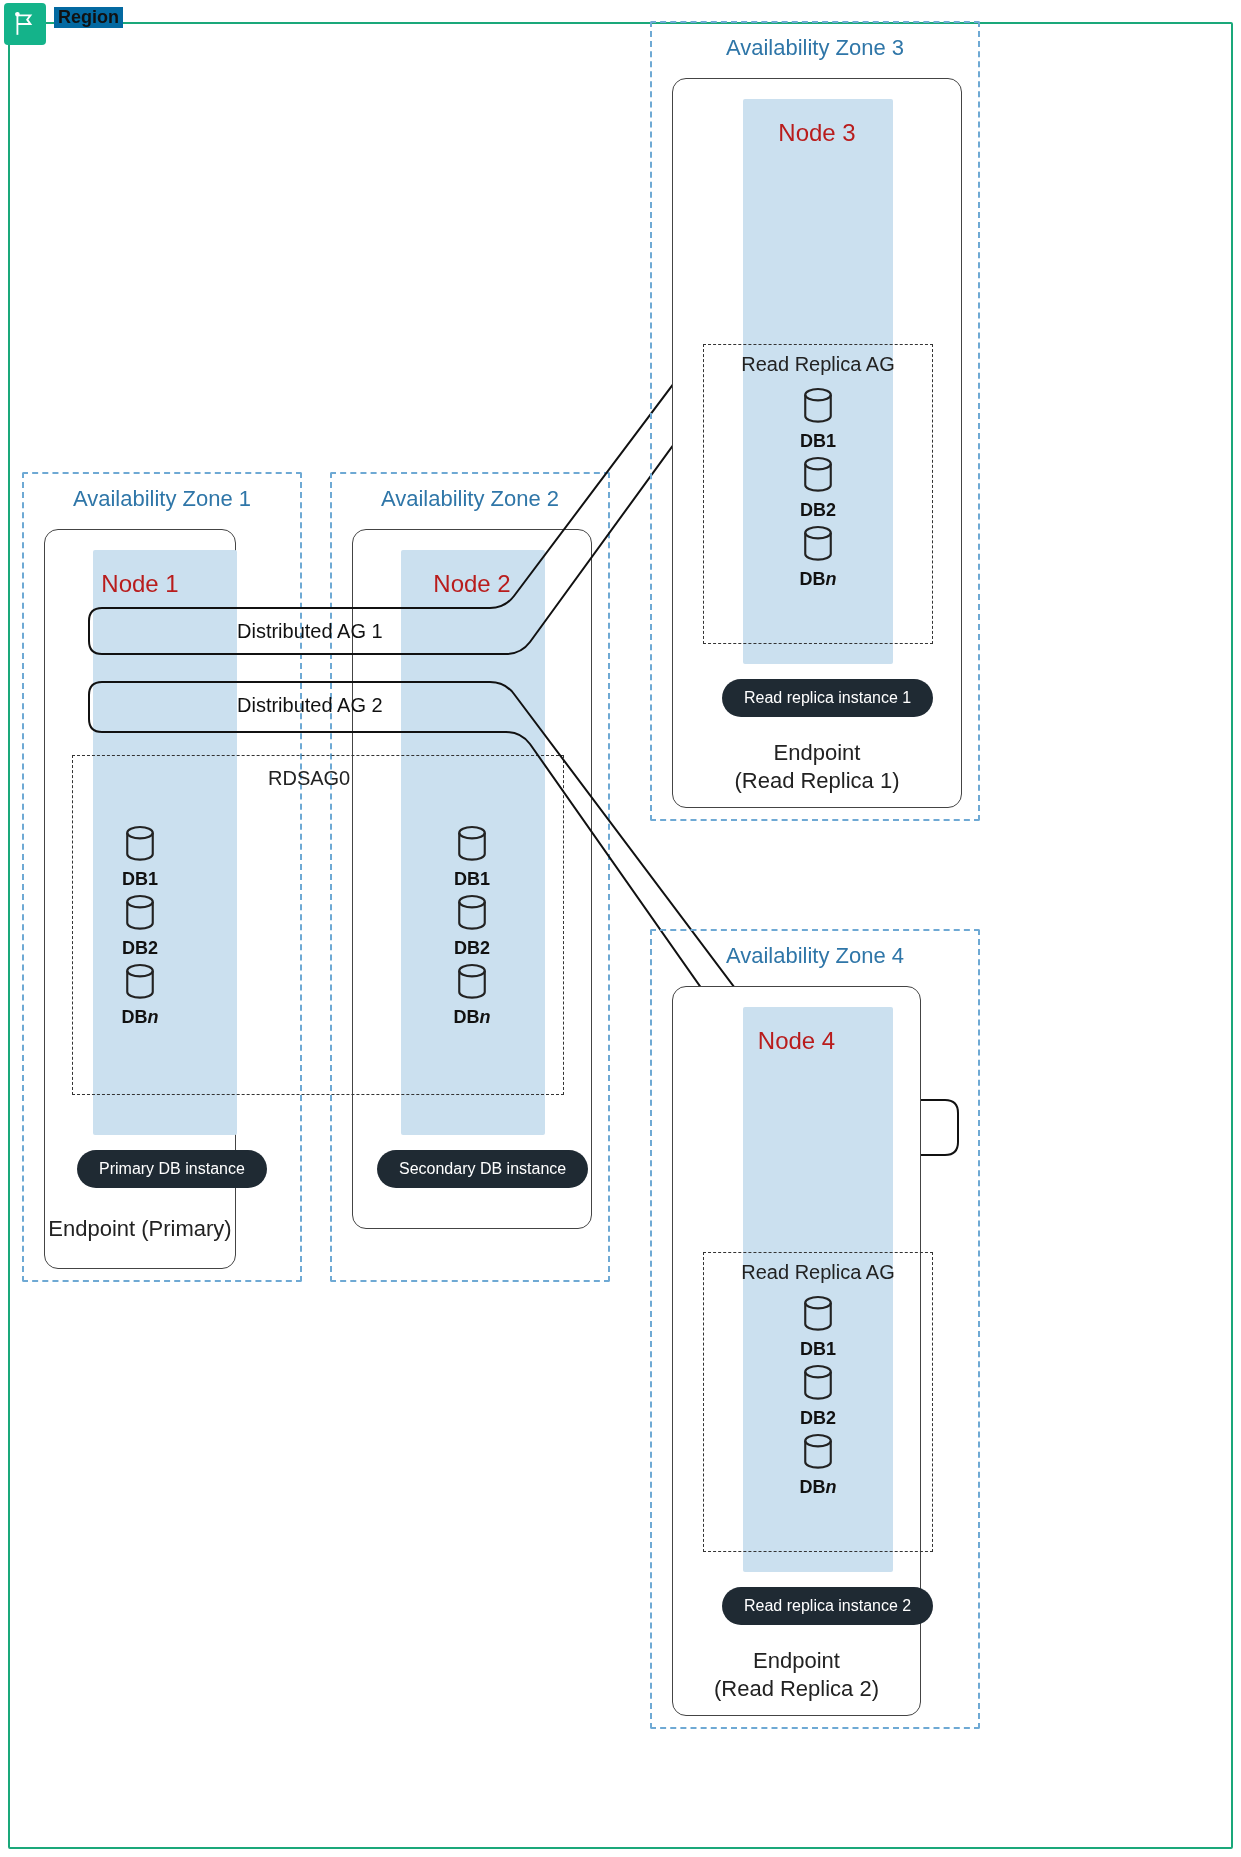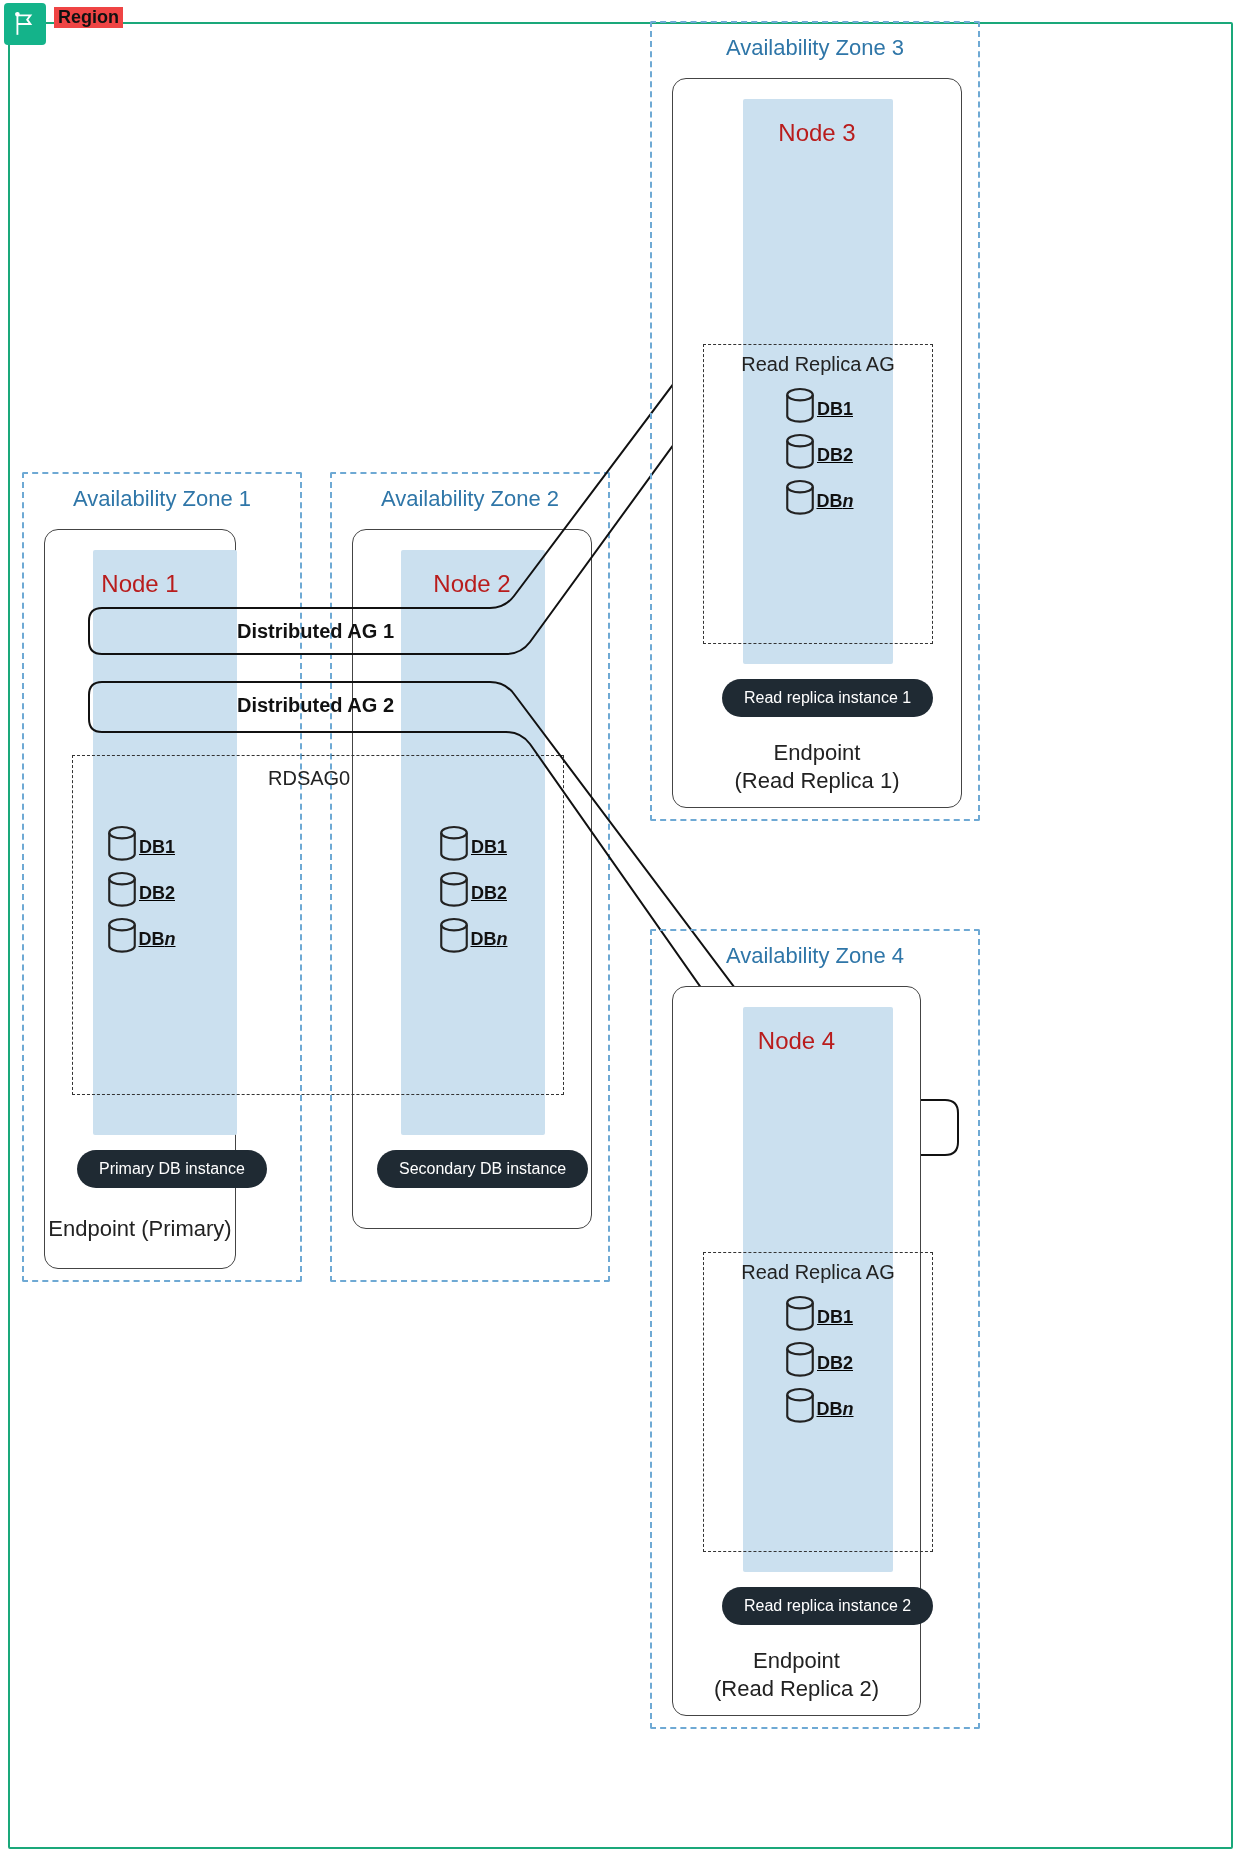--- a/index.html
+++ b/index.html
@@ -26,21 +26,21 @@
     border-radius: 4px;
     display: flex; align-items: center; justify-content: center;
   }
   .region-icon svg { width: 26px; height: 26px; }
   .region-label {
     position: absolute;
     left: 44px; top: -17px;
     font-size: 18px;
     font-weight: 700;
     color: #111;
-    background: #ef4444;
+    background: #0369a1;
     padding: 0 4px;
   }
   .az {
     position: absolute;
     border: 2px dashed #6ea9d4;
     border-radius: 2px;
   }
   .az-title {
     position: absolute;
     top: 12px; left: 0; width: 100%;
@@ -90,21 +90,21 @@
     color: #222;
   }
   .db-stack {
     position: absolute;
     width: 100%;
     display: flex;
     flex-direction: column;
     align-items: center;
     gap: 4px;
   }
-  .db-item { display: flex; flex-direction: row; align-items: center; text-decoration: underline; }
+  .db-item { display: flex; flex-direction: column; align-items: center; }
   .db-icon svg { width: 34px; height: 38px; }
   .db-label { font-size: 18px; font-weight: 700; color: #111; margin-top: 2px; }
   .db-label .n { font-style: italic; font-weight: 700; }
   .pill {
     position: absolute;
     background: #1f2a33;
     color: #fff;
     font-size: 16px;
     padding: 10px 22px;
     border-radius: 24px;
@@ -120,21 +120,21 @@
     line-height: 1.25;
   }
   .dist-ag {
     position: absolute;
     pointer-events: none;
   }
   .dist-ag-label {
     position: absolute;
     font-size: 20px;
     color: #111;
-    font-weight: 700;
+    font-weight: 400;
   }
 </style>
 </head>
 <body>
 
 <div class="region">
   <div class="region-icon">
     <svg viewBox="0 0 24 24" fill="none" stroke="#fff" stroke-width="1.7">
       <line x1="5" y1="3" x2="5" y2="22"></line>
       <path d="M5 4 h12 l-3 4 l3 4 H5"></path>

